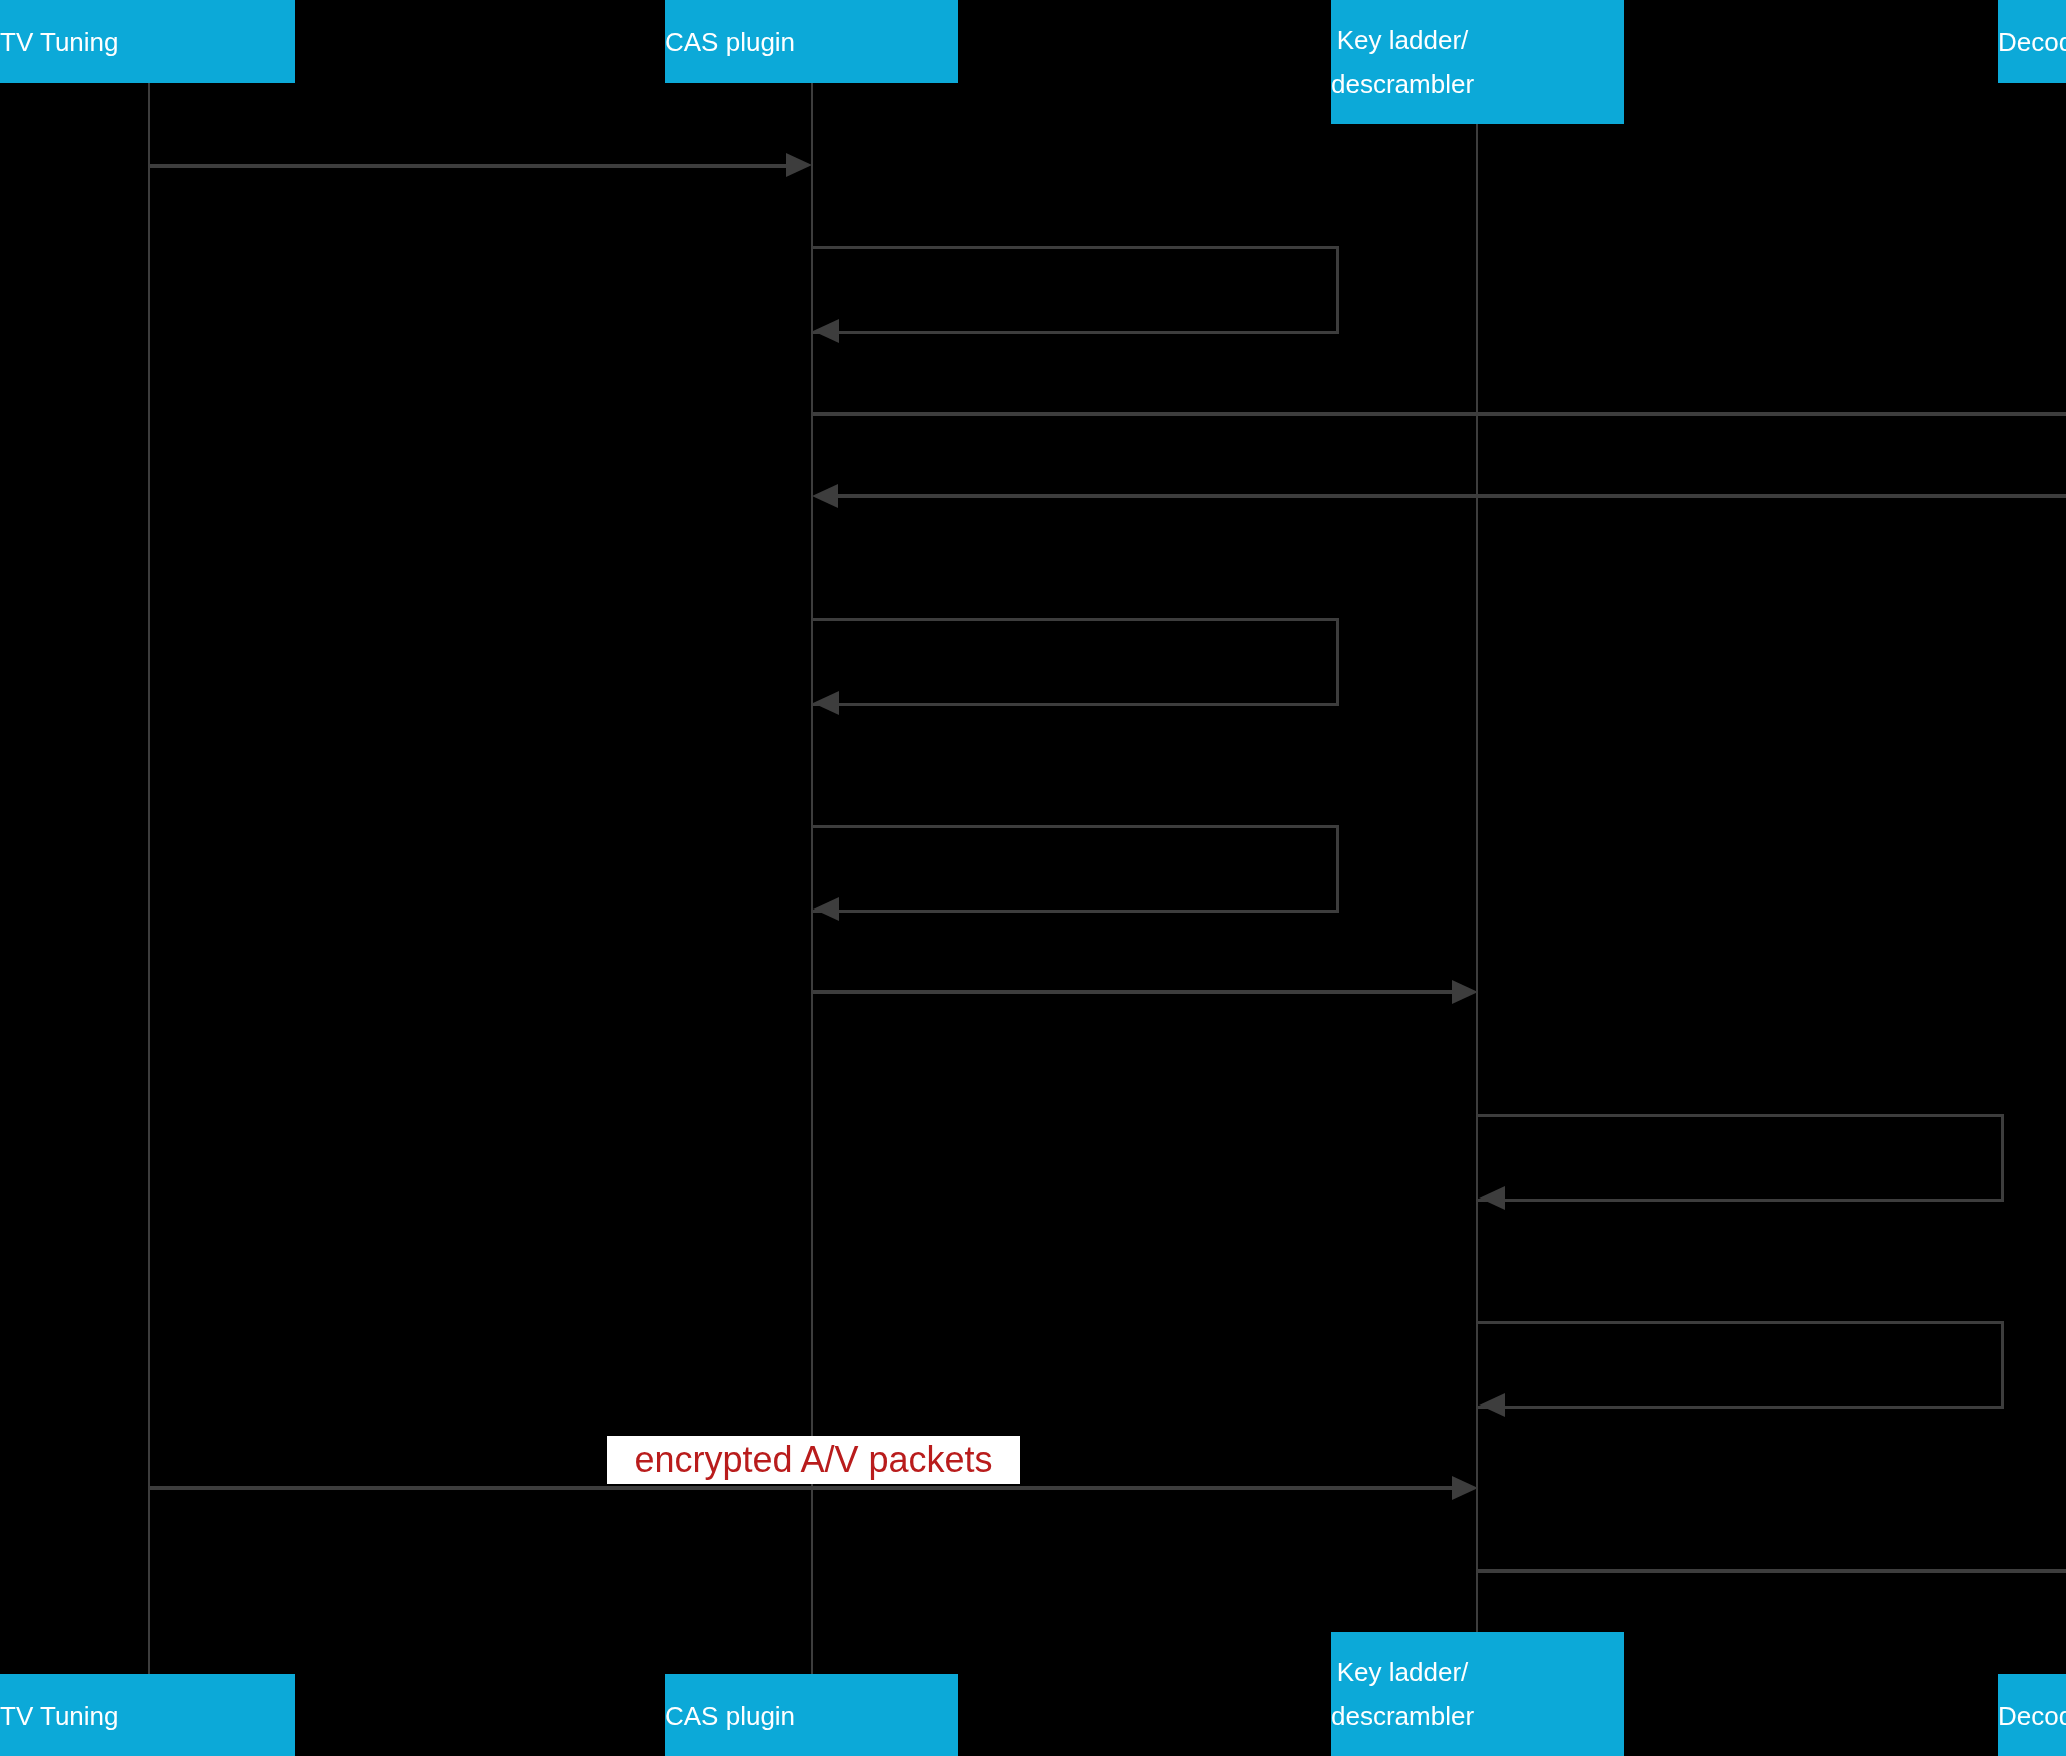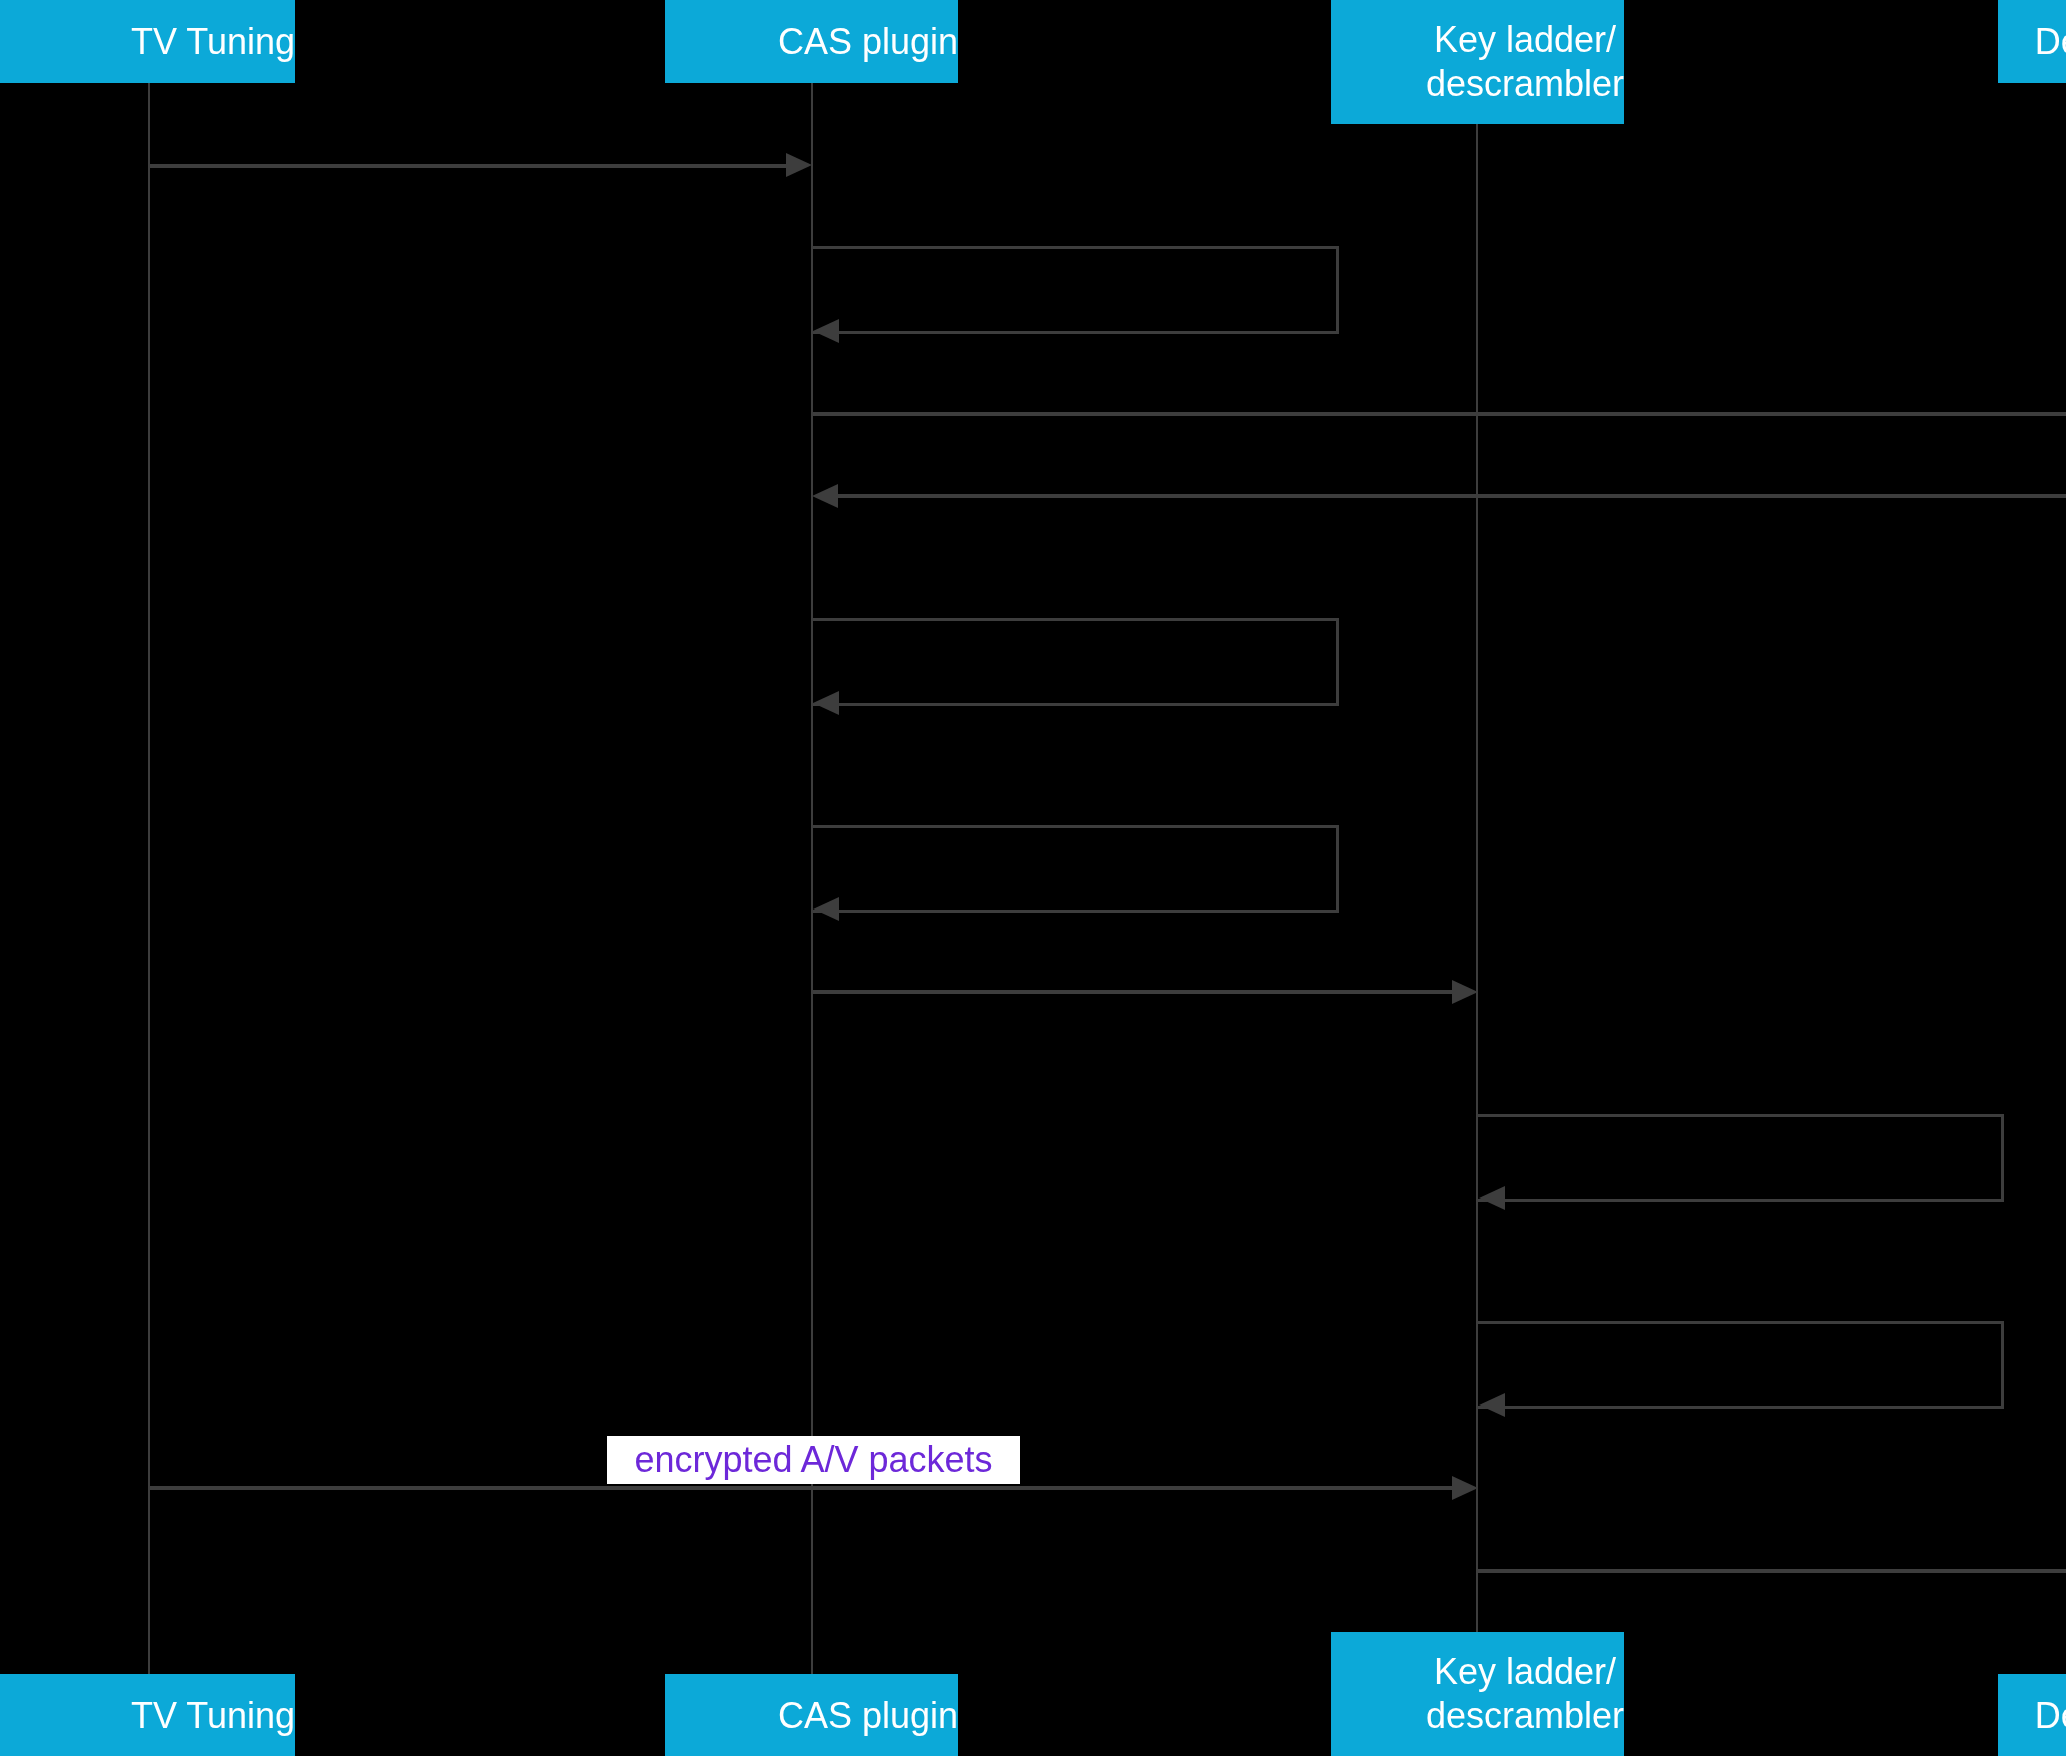--- a/index.html
+++ b/index.html
@@ -1,29 +1,29 @@
 <!DOCTYPE html>
 <html style="font-size:6.6px"><head>
 <meta charset="utf-8">
 <style>
   html,body{margin:0;padding:0;background:#000;}
   .stage{position:relative;width:2662px;height:1756px;background:#000;overflow:hidden;
          font-family:"Liberation Sans", sans-serif;}
   .actor{position:absolute;background:#0ca9d8;color:#fff;display:flex;align-items:center;
-         justify-content:flex-end;text-align:center;font-size:36px;line-height:44px;
+         justify-content:flex-start;text-align:center;font-size:26px;line-height:44px;
          white-space:pre-line;}
   .lifeline{position:absolute;width:2.1px;background:#3d3d3d;}
   .mline{position:absolute;height:3.7px;background:#3d3d3d;}
   .head-right{position:absolute;width:0;height:0;border-top:12px solid transparent;
               border-bottom:12px solid transparent;border-left:26px solid #3d3d3d;}
   .head-left{position:absolute;width:0;height:0;border-top:12px solid transparent;
              border-bottom:12px solid transparent;border-right:26px solid #3d3d3d;}
   .selfloop{position:absolute;border-top:3.7px solid #3d3d3d;border-right:3.7px solid #3d3d3d;
             border-bottom:3.7px solid #3d3d3d;box-sizing:border-box;}
-  .msg-label{position:absolute;background:#ffffff;color:#6d28d9;font-size:36px;
+  .msg-label{position:absolute;background:#ffffff;color:#b91c1c;font-size:36px;
              display:flex;align-items:center;justify-content:center;}
 </style>
 </head>
 <body>
 
 <div class="stage">
 
   <div class="lifeline" style="left:148px;top:83px;height:1591px;"></div>
   <div class="lifeline" style="left:811px;top:83px;height:1591px;"></div>
   <div class="lifeline" style="left:1476px;top:124px;height:1508px;"></div>

